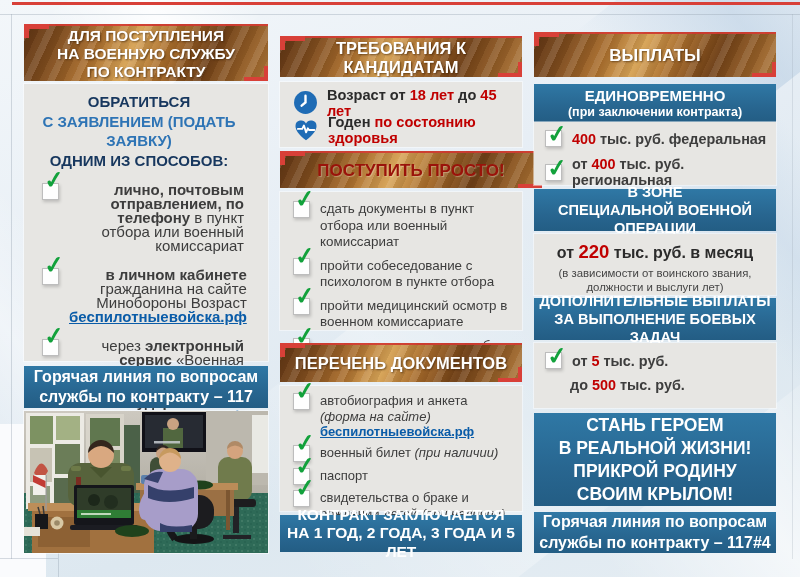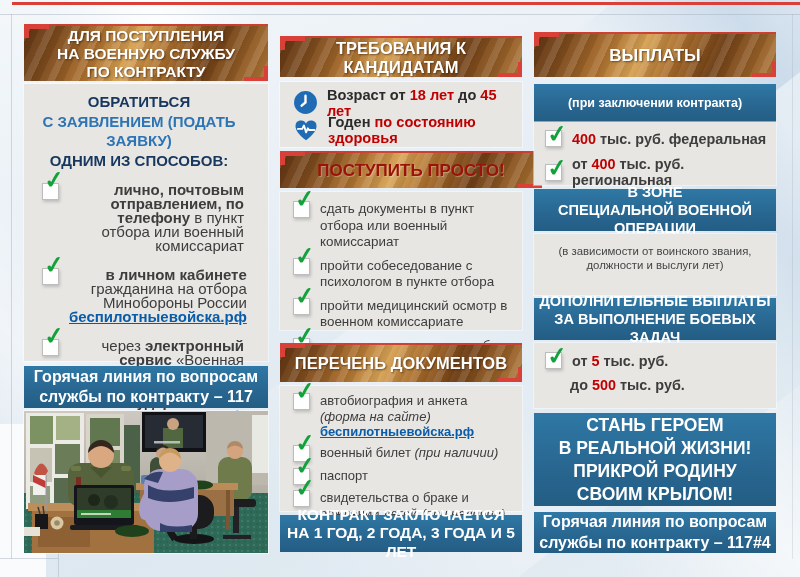--- a/index.html
+++ b/index.html
@@ -135,21 +135,21 @@
     </div>
     <div class="method">
       <div class="row">
         <span class="chk"></span>
         <span><span class="b">лично, почтовым отправлением, по телефону</span><span> в пункт отбора или военный комиссариат</span></span>
       </div>
     </div>
     <div class="method">
       <div class="row">
         <span class="chk"></span>
-        <span><span class="b">в личном кабинете</span><span> гражданина на отбора Минобороны России</span>
+        <span><span class="b">в личном кабинете</span><span> гражданина на сайте Минобороны Возраст</span>
           <span class="lnk" style="display:block">беспилотныевойска.рф</span>
         </span>
       </div>
     </div>
     <div class="method">
       <div class="row">
         <span class="chk"></span>
         <span><span>через </span><span class="b">электронный сервис</span><span> «Военная служба по контракту» </span><span class="b">на едином портале государственных услуг </span><span class="lnk">госуслуги.рф</span></span>
       </div>
     </div>
@@ -329,40 +329,42 @@
   <div class="box blue mblue">
     <div>КОНТРАКТ ЗАКЛЮЧАЕТСЯ</div>
     <div>НА 1 ГОД, 2 ГОДА, 3 ГОДА И 5 ЛЕТ</div>
   </div>
 
   <div class="box bronze rh">
     <div>ВЫПЛАТЫ</div>
   </div>
 
   <div class="box blue rblue1">
+    <div class="l1">ЕДИНОВРЕМЕННО</div>
     <div class="l2">(при заключении контракта)</div>
   </div>
 
   <div class="box gray rgray1">
     <div class="row pay">
       <span class="chk"></span>
       <span><span></span><span class="red">400</span><span> тыс. руб. федеральная</span></span>
     </div>
     <div class="row pay">
       <span class="chk"></span>
       <span><span>от </span><span class="red">400</span><span> тыс. руб. региональная</span></span>
     </div>
   </div>
 
   <div class="box blue rblue2">
     <div>В ЗОНЕ</div>
     <div>СПЕЦИАЛЬНОЙ ВОЕННОЙ ОПЕРАЦИИ</div>
   </div>
 
   <div class="box gray rgray2">
+    <div class="zonepay"><span>от </span><span class="red">220</span><span> тыс. руб. в месяц</span></div>
     <div class="zonenote">
       <div>(в зависимости от  воинского звания,</div>
       <div>должности и выслуги лет)</div>
     </div>
   </div>
 
   <div class="box blue rblue3">
     <div>ДОПОЛНИТЕЛЬНЫЕ ВЫПЛАТЫ</div>
     <div>ЗА ВЫПОЛНЕНИЕ БОЕВЫХ ЗАДАЧ</div>
   </div>

